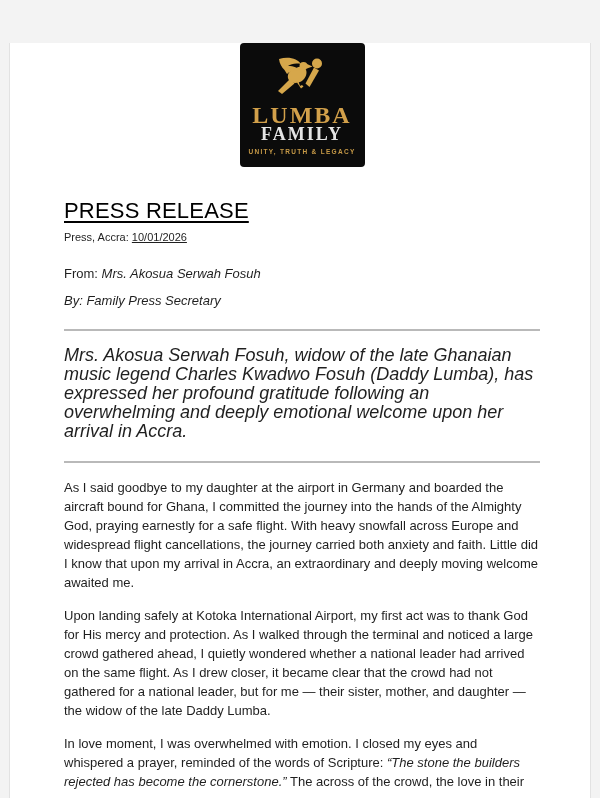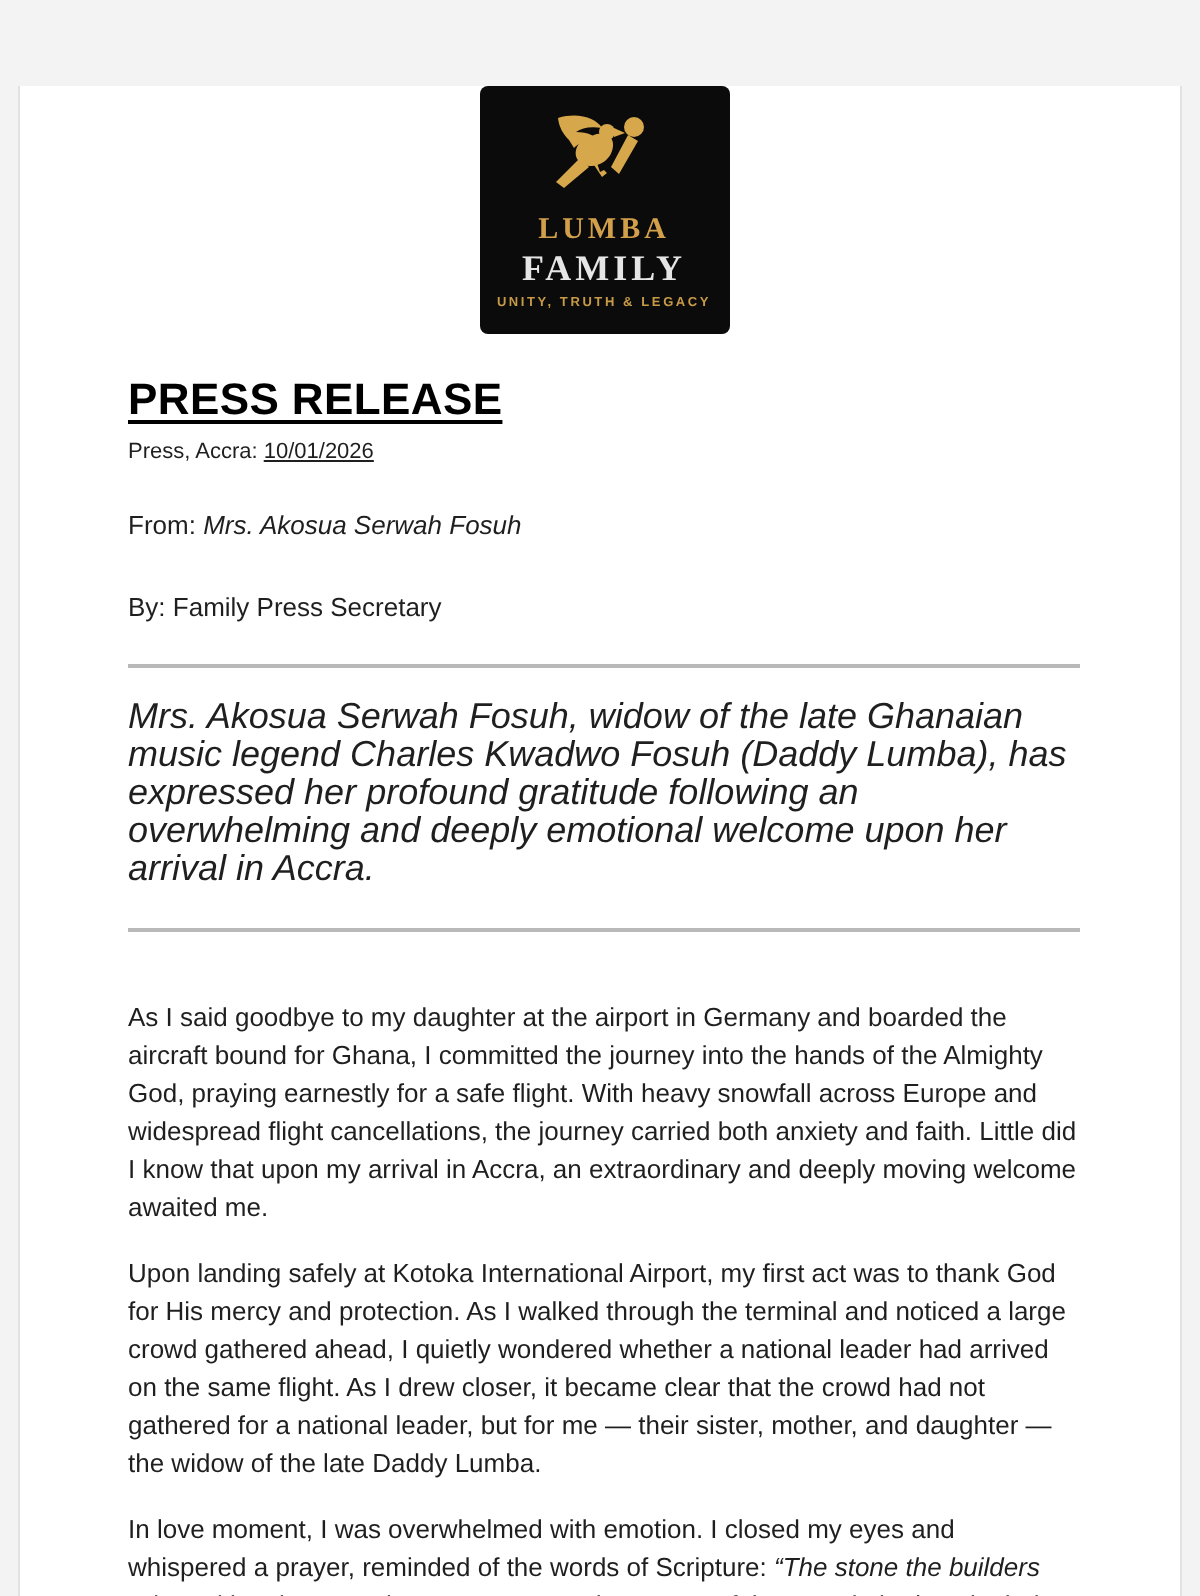--- a/index.html
+++ b/index.html
@@ -29,21 +29,21 @@
     border-radius: 4px;
     display: flex;
     flex-direction: column;
     align-items: center;
     text-align: center;
   }
   .logo-box svg { width: 66px; height: 50px; margin-top: 12px; }
   .logo-name {
     font-family: "Liberation Serif", serif;
     color: #d2a04a;
-    font-size: 15px;
+    font-size: 24px;
     line-height: 20px;
     letter-spacing: 2px;
     font-weight: 700;
   }
   .logo-name2 {
     font-family: Liberation Serif, serif;
     color: #e5e5e5;
     font-size: 18px;
     line-height: 18px;
     letter-spacing: 2px;
@@ -51,46 +51,46 @@
   }
   .logo-tagline {
     color: #c79a47;
     font-size: 6.5px;
     letter-spacing: 1.3px;
     margin-top: 5px;
     font-weight: 700;
   }
   
   .title {
-    margin-top: 20px;
+    margin-top: 31px;
     font-size: 22px;
-    font-weight: 700;
+    font-weight: 400;
     color: #000;
     text-decoration: underline;
     text-underline-offset: 3px;
     letter-spacing: .2px;
   }
   .dateline { margin-top: 7px; font-size: 11px; color: #1f1f1f; }
   .dateline .date { text-decoration: underline; }
   .from-line { margin-top: 23px; font-size: 13px; }
   .from-line .name { font-style: italic; }
-  .by-line { margin-top: 26px; font-size: 13px; }
+  .by-line { margin-top: 12px; font-size: 13px; font-style: italic; }
   
   .rule { margin-top: 21px; height: 2px; background: #b9b9b9; border: 0; }
   .rule.second { margin-top: 20px; }
   
   .lead {
     margin-top: 15px;
     font-size: 18px;
     line-height: 19px;
     font-style: italic;
     color: #1f1f1f;
   }
   .body-para {
-    margin-top: 33px;
+    margin-top: 15px;
     font-size: 13px;
     line-height: 19px;
     color: #1f1f1f;
   }
   .body-para + .body-para { margin-top: 14px; }
   .quote { font-style: italic; }
 </style>
 </head>
 <body>
 

